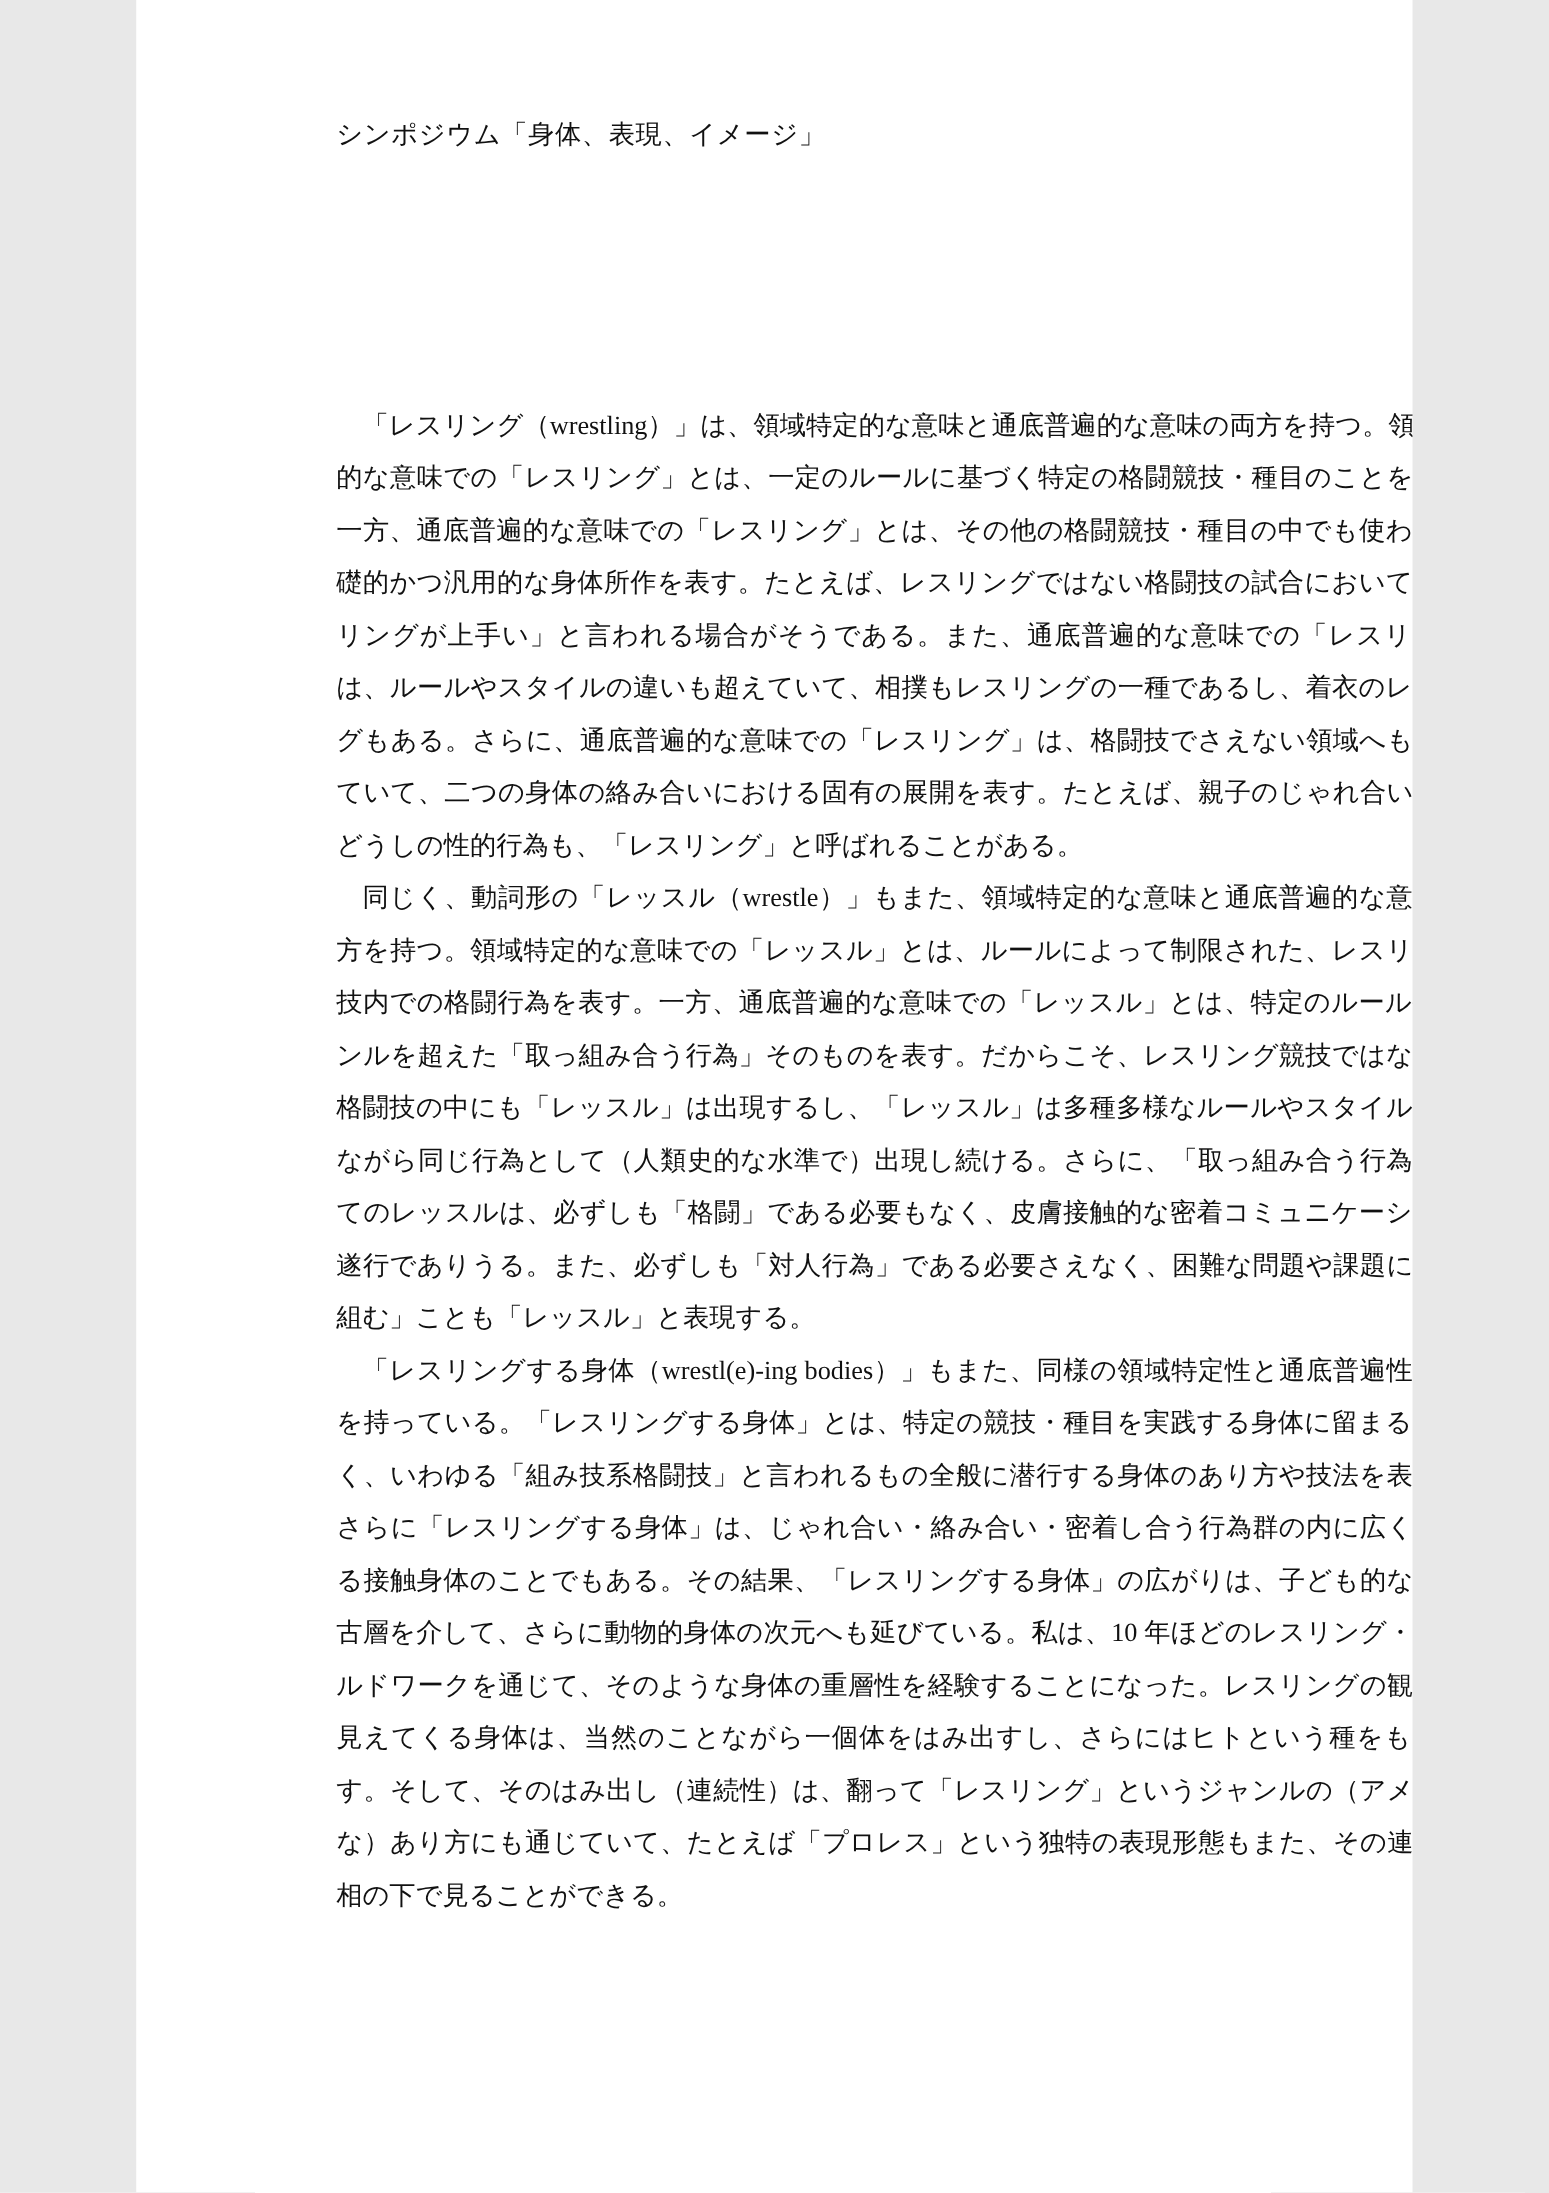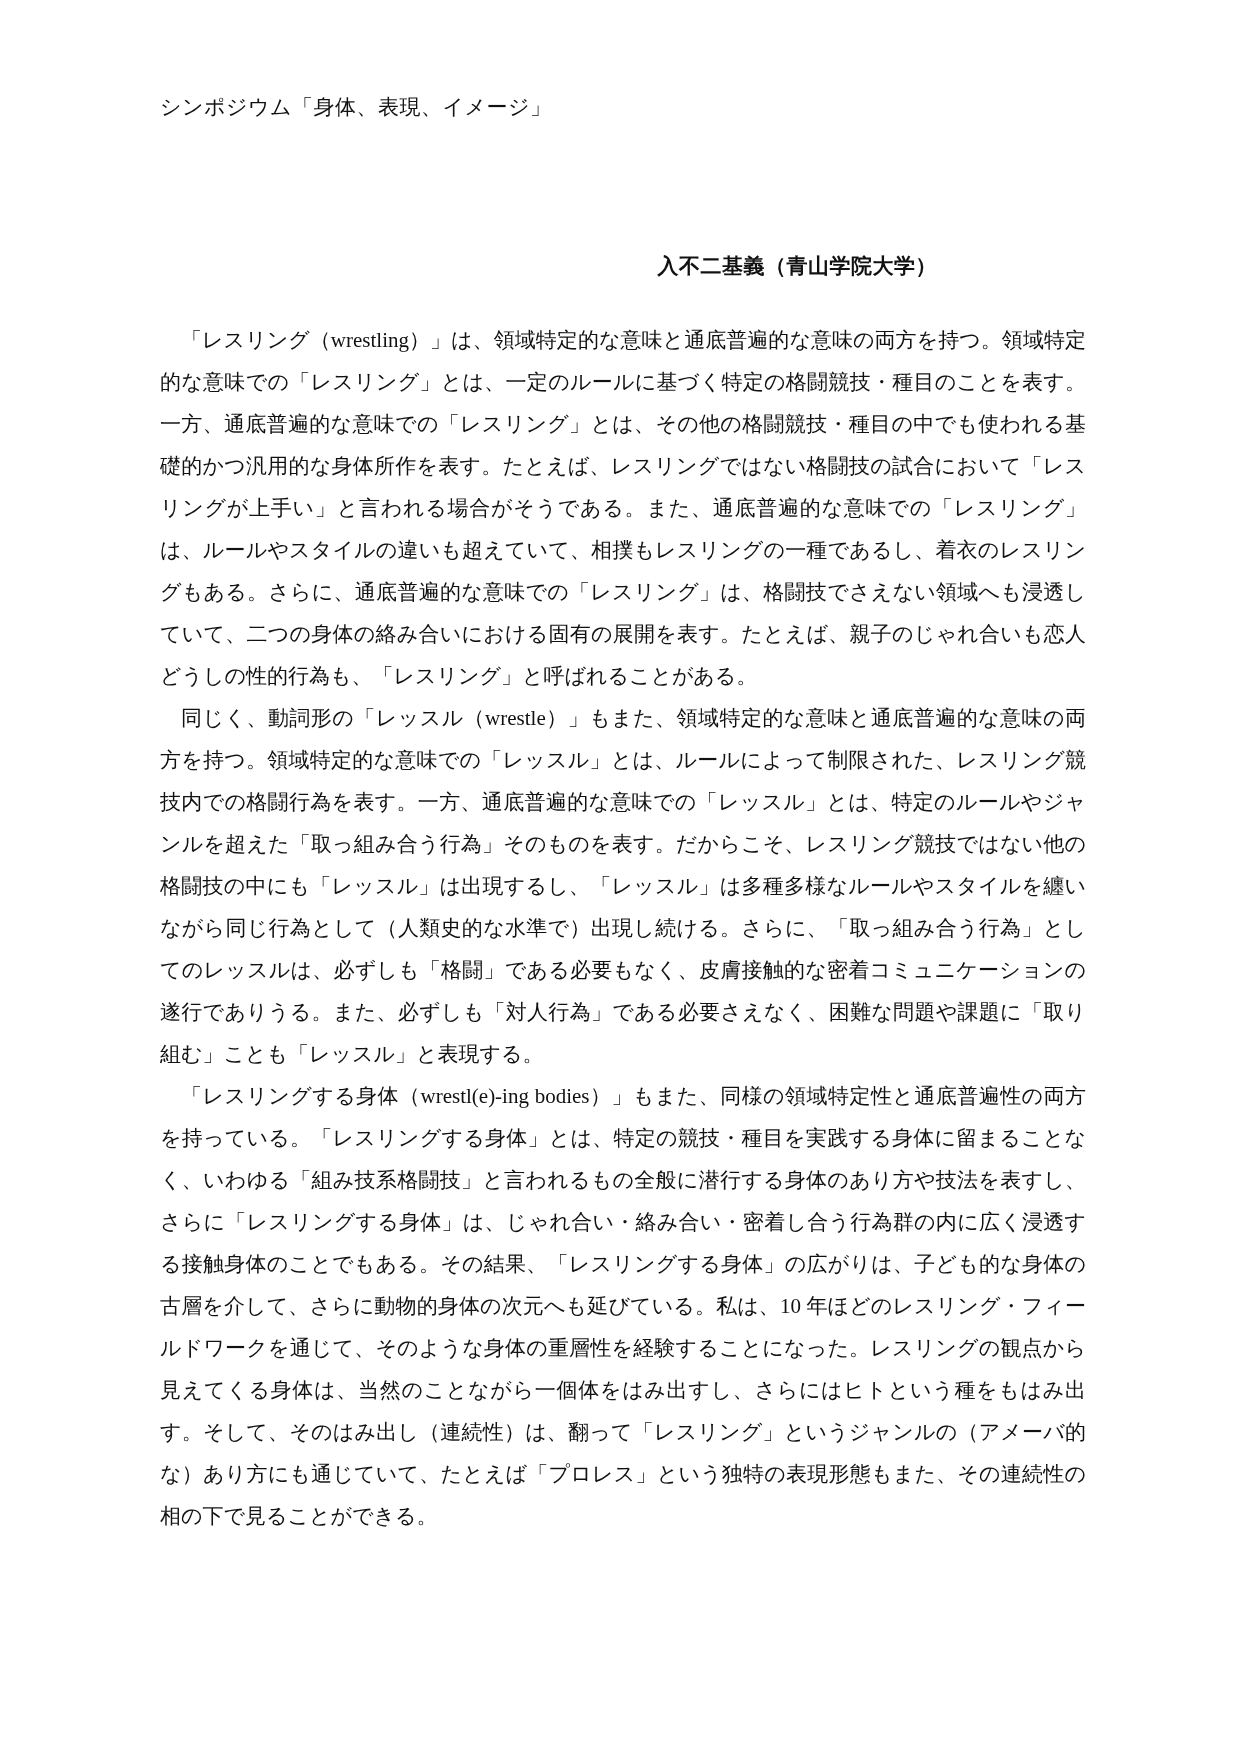--- a/index.html
+++ b/index.html
@@ -2,21 +2,21 @@
 <html lang="ja"><head>
 <meta charset="utf-8">
 <style>
   html, body {
     margin: 0;
     padding: 0;
     background: #e8e8e8;
   }
   .page {
     position: relative;
-    width: 1239px;
+    width: 1021px;
     height: 1754px;
     margin: 0 auto;
     background: #ffffff;
     color: #111111;
     overflow: hidden;
   }
   .doc-header {
     position: absolute;
     left: 160px;
     top: 93px;
@@ -70,20 +70,19 @@
     line-break: strict;
   }
 </style>
 </head>
 <body>
 
 <div class="page">
   <div class="doc-header">シンポジウム「身体、表現、イメージ」</div>
 
 
-  <div class="author-row">入不二基義（青山学院大学）</div>
 
   <div class="doc-body">
     <p>「レスリング（wrestling）」は、領域特定的な意味と通底普遍的な意味の両方を持つ。領域特定的な意味での「レスリング」とは、一定のルールに基づく特定の格闘競技・種目のことを表す。一方、通底普遍的な意味での「レスリング」とは、その他の格闘競技・種目の中でも使われる基礎的かつ汎用的な身体所作を表す。たとえば、レスリングではない格闘技の試合において「レスリングが上手い」と言われる場合がそうである。また、通底普遍的な意味での「レスリング」は、ルールやスタイルの違いも超えていて、相撲もレスリングの一種であるし、着衣のレスリングもある。さらに、通底普遍的な意味での「レスリング」は、格闘技でさえない領域へも浸透していて、二つの身体の絡み合いにおける固有の展開を表す。たとえば、親子のじゃれ合いも恋人どうしの性的行為も、「レスリング」と呼ばれることがある。</p>
     <p>同じく、動詞形の「レッスル（wrestle）」もまた、領域特定的な意味と通底普遍的な意味の両方を持つ。領域特定的な意味での「レッスル」とは、ルールによって制限された、レスリング競技内での格闘行為を表す。一方、通底普遍的な意味での「レッスル」とは、特定のルールやジャンルを超えた「取っ組み合う行為」そのものを表す。だからこそ、レスリング競技ではない他の格闘技の中にも「レッスル」は出現するし、「レッスル」は多種多様なルールやスタイルを纏いながら同じ行為として（人類史的な水準で）出現し続ける。さらに、「取っ組み合う行為」としてのレッスルは、必ずしも「格闘」である必要もなく、皮膚接触的な密着コミュニケーションの遂行でありうる。また、必ずしも「対人行為」である必要さえなく、困難な問題や課題に「取り組む」ことも「レッスル」と表現する。</p>
     <p>「レスリングする身体（wrestl(e)-ing bodies）」もまた、同様の領域特定性と通底普遍性の両方を持っている。「レスリングする身体」とは、特定の競技・種目を実践する身体に留まることなく、いわゆる「組み技系格闘技」と言われるもの全般に潜行する身体のあり方や技法を表すし、さらに「レスリングする身体」は、じゃれ合い・絡み合い・密着し合う行為群の内に広く浸透する接触身体のことでもある。その結果、「レスリングする身体」の広がりは、子ども的な身体の古層を介して、さらに動物的身体の次元へも延びている。私は、10 年ほどのレスリング・フィールドワークを通じて、そのような身体の重層性を経験することになった。レスリングの観点から見えてくる身体は、当然のことながら一個体をはみ出すし、さらにはヒトという種をもはみ出す。そして、そのはみ出し（連続性）は、翻って「レスリング」というジャンルの（アメーバ的な）あり方にも通じていて、たとえば「プロレス」という独特の表現形態もまた、その連続性の相の下で見ることができる。</p>
   </div>
 </div>
 
 </body></html>

